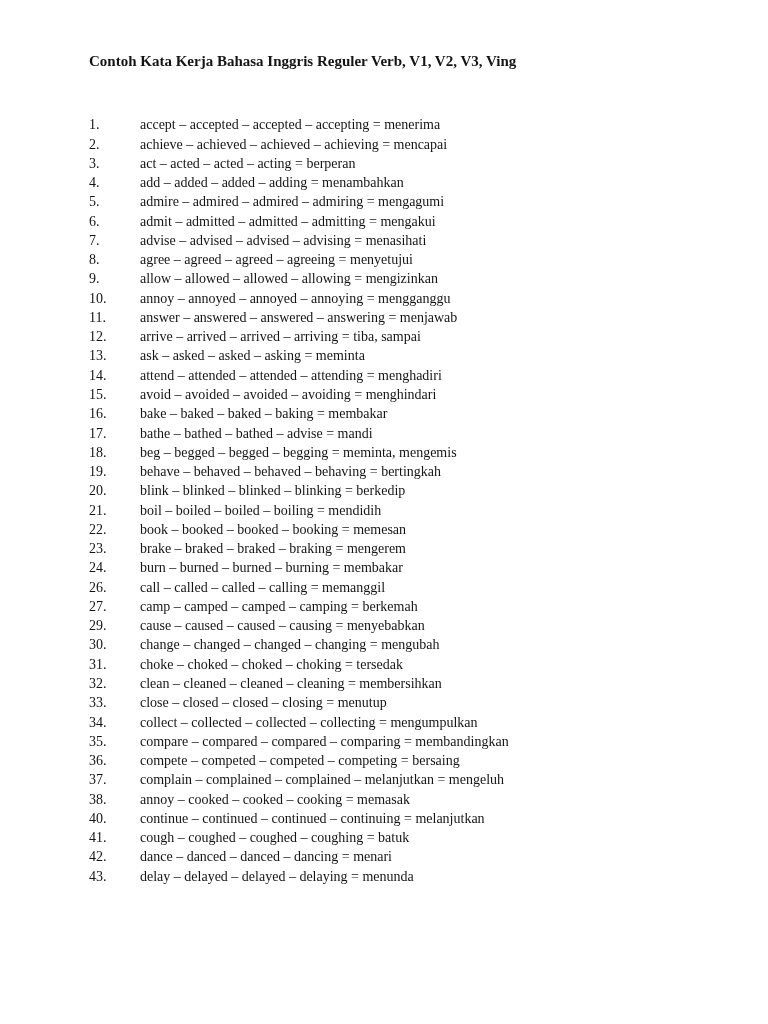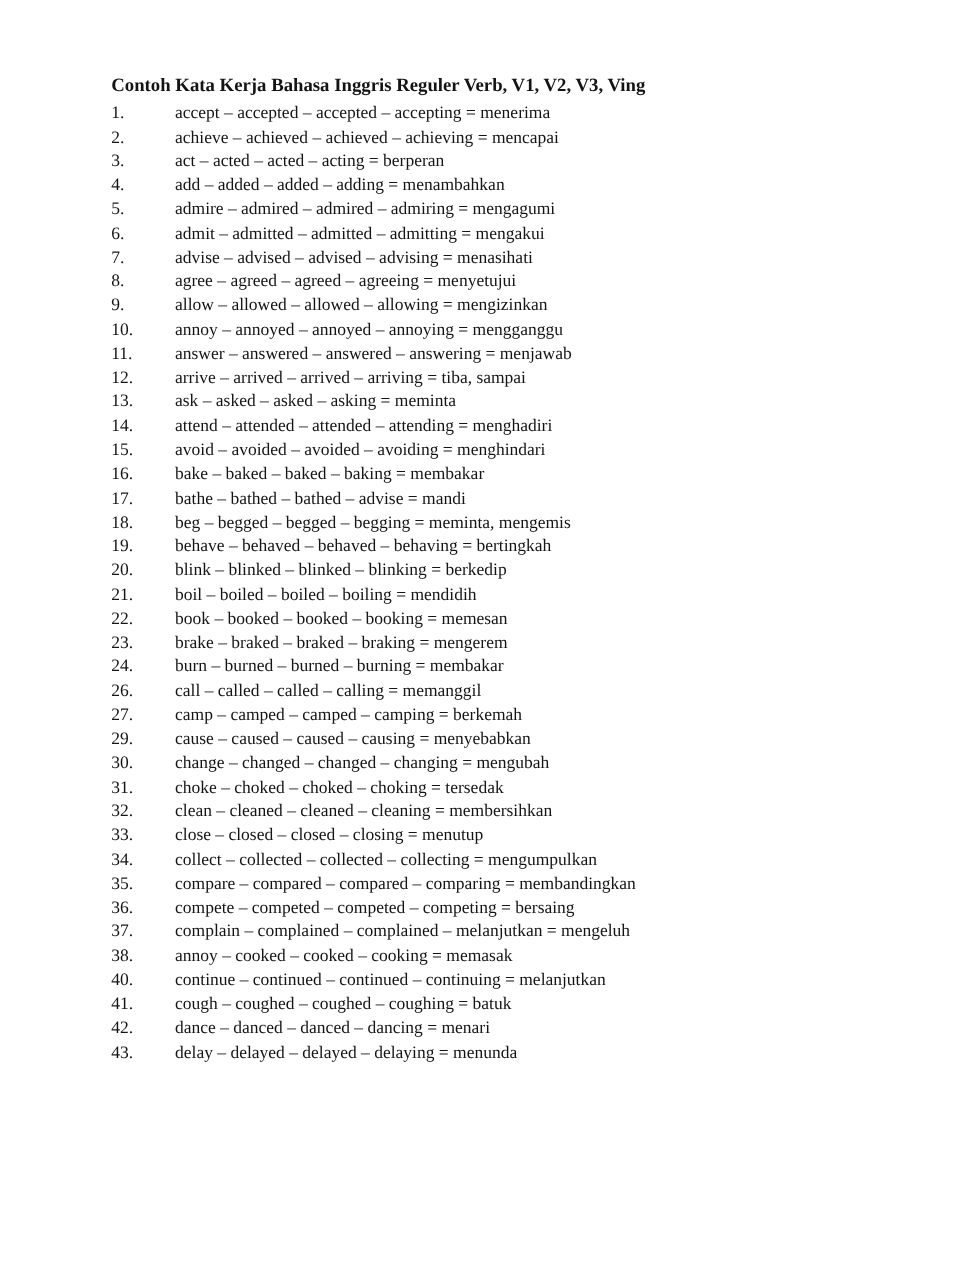--- a/index.html
+++ b/index.html
@@ -10,27 +10,27 @@
   body {
     width: 768px;
     height: 1024px;
     position: relative;
     font-family: "Liberation Serif", serif;
     color: #141414;
     overflow: hidden;
   }
   .page {
     position: absolute;
-    top: 0;
+    top: 12px;
     left: 0;
     width: 768px;
     height: 880px;
     background: #ffffff;
     box-sizing: border-box;
-    padding: 60px 40px 0 89px;
+    padding: 40px 40px 0 89px;
   }
   .doc-title {
     font-size: 15px;
     font-weight: bold;
     line-height: 19.3px;
     margin: 0 0 2px 0;
     white-space: nowrap;
   }
   .verb-list {
     margin: 0;
@@ -44,20 +44,21 @@
     line-height: 19.28px;
     font-size: 14px;
     white-space: nowrap;
   }
   .verb-num {
     flex: 0 0 51px;
     width: 51px;
   }
   .verb-text {
     flex: 1 1 auto;
+    margin-top: 42px;
   }
 </style>
 </head>
 <body>
 
 <div class="page">
   <h1 class="doc-title">Contoh Kata Kerja Bahasa Inggris Reguler Verb, V1, V2, V3, Ving</h1>
   <ol class="verb-list" id="verb-list">
       <li class="verb-row">
         <span class="verb-num">1.</span>

